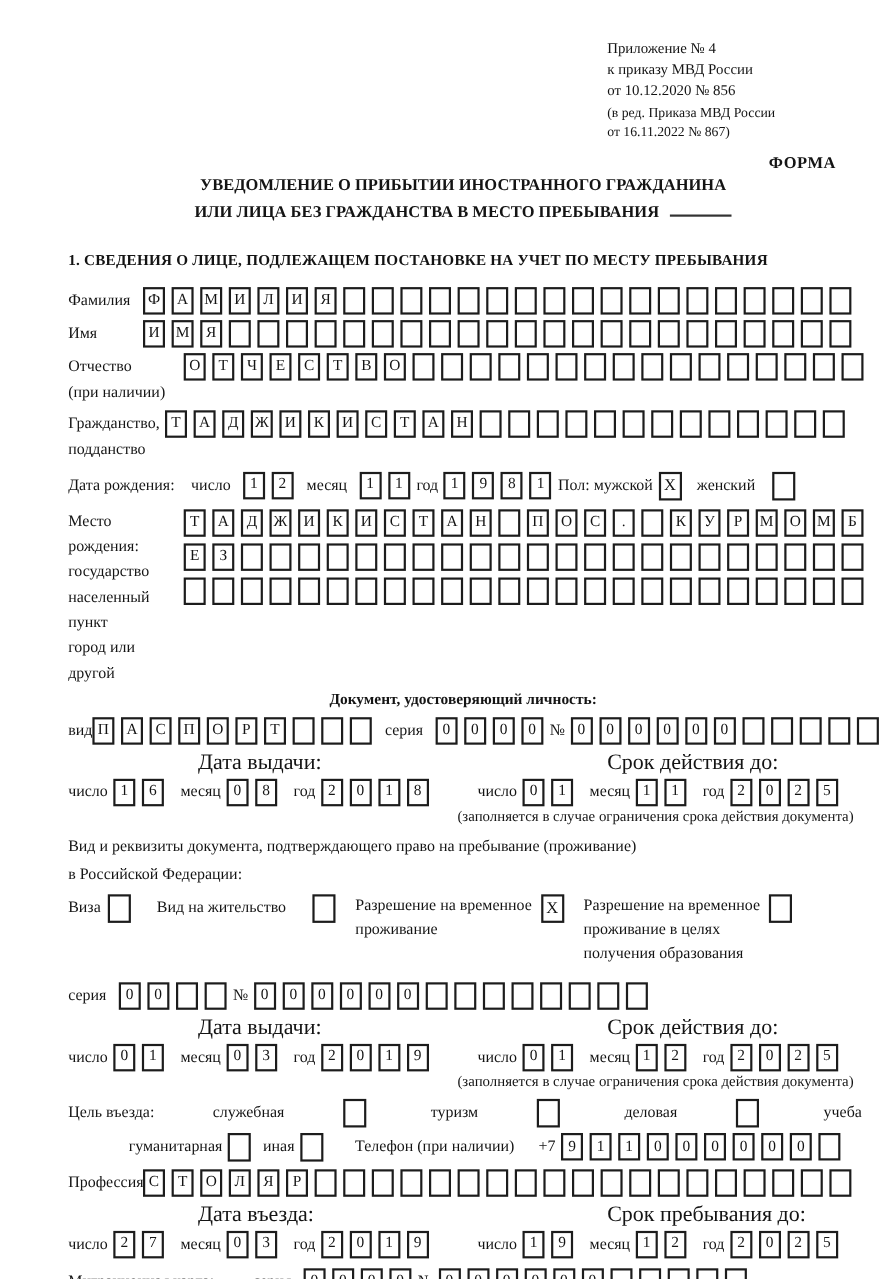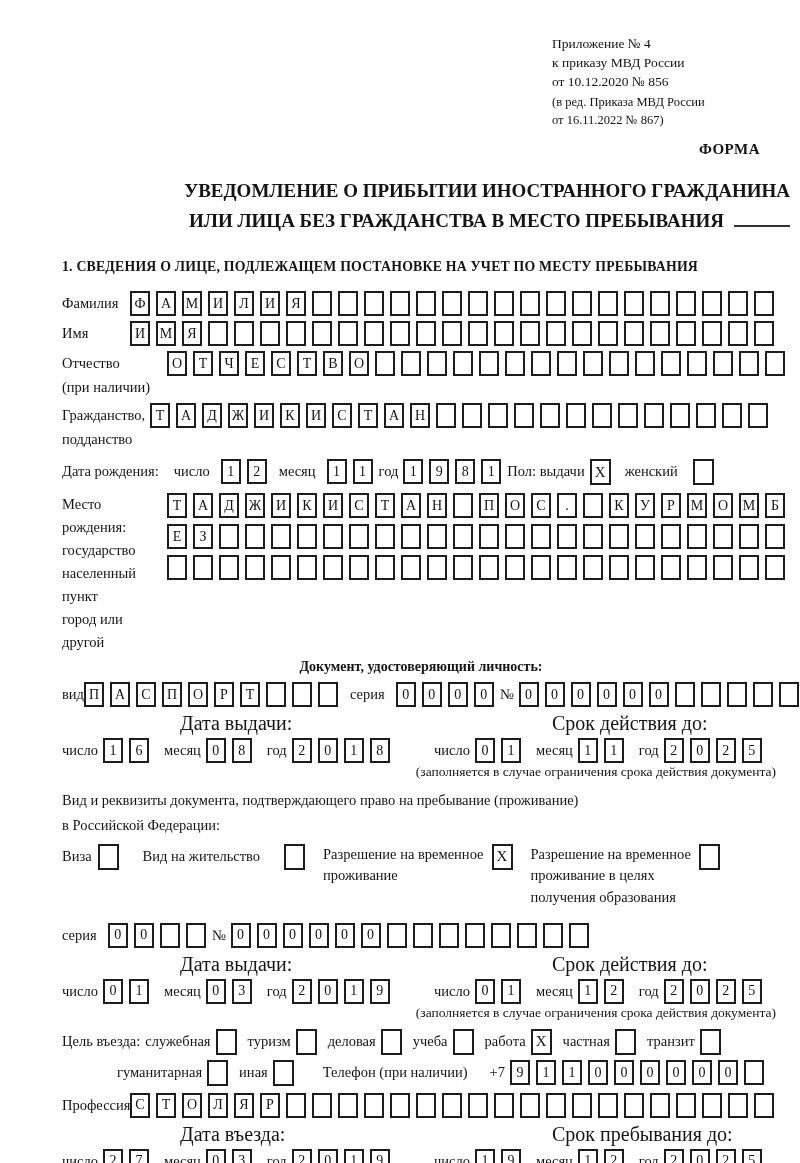--- a/index.html
+++ b/index.html
@@ -10,21 +10,21 @@
     color:#141414;
   }
   .page { width:800px; height:1163px; padding:34px 10px 0 62px; position:relative; }
 
   
   .top-note { width:212px; margin-left:auto; margin-right:26px; font-size:13.5px; line-height:1.42; }
   .top-note .amend { font-size:12.5px; margin-top:3px; line-height:1.4; }
   .forma { text-align:right; padding-right:30px; font-weight:bold; font-size:15px; margin-top:12px; letter-spacing:.5px; }
 
   
-  .title { text-align:right; font-weight:bold; font-size:19px; margin-top:18px; line-height:1.55; margin-left:-10px; }
+  .title { text-align:center; font-weight:bold; font-size:15px; line-height:1.55; margin-left:-10px; }
   .title-underline { display:inline-block; width:56px; border-bottom:2px solid #333; height:12px; margin-left:10px; }
   .sec-head { font-weight:bold; font-size:13.8px; margin-top:24px; margin-bottom:16px; letter-spacing:.2px; }
 
   
   .row { display:flex; align-items:flex-start; margin-bottom:5px; }
   .lbl { font-size:14.5px; line-height:25px; white-space:nowrap; }
   .sub { font-size:14.5px; line-height:22px; }
   .cells { display:flex; }
   .cell {
     width:20px; height:25px; border:2px solid #1c1c1c; margin-right:6px;
@@ -231,21 +231,21 @@
         <span class="cell">1</span>
         <span class="cell">1</span>
       </span>
     <span class="lbl mr5">год</span>
     <span class="cells">
         <span class="cell">1</span>
         <span class="cell">9</span>
         <span class="cell">8</span>
         <span class="cell">1</span>
       </span>
-    <span class="lbl mr5">Пол: выдачи</span>
+    <span class="lbl mr5">Пол: мужской</span>
     <span class="cb">X</span>
     <span class="lbl mr5" style="margin-left:14px;">женский</span>
     <span class="cb ml10"></span>
   </div>
 
   <div class="row" style="margin-top:8px;">
     <div class="w105" style="line-height:23px; font-size:14.5px;">
       <div>Место рождения:</div>
       <div>государство</div>
       <div>населенный пункт</div>
@@ -510,21 +510,21 @@
             <span class="cell">2</span>
             <span class="cell">0</span>
             <span class="cell">2</span>
             <span class="cell">5</span>
           </span>
       </div>
     </div>
   </div>
   <div class="note-r">(заполняется в случае ограничения срока действия документа)</div>
 
-  <div class="row purpose" style="align-items:center;">
+  <div class="row purpose" style="align-items:center;gap:48px;">
     <span class="lbl">Цель въезда:</span>
     <span class="lbl">служебная</span>
     <span class="cb"></span>
     <span class="lbl">туризм</span>
     <span class="cb"></span>
     <span class="lbl">деловая</span>
     <span class="cb"></span>
     <span class="lbl">учеба</span>
     <span class="cb"></span>
     <span class="lbl">работа</span>

